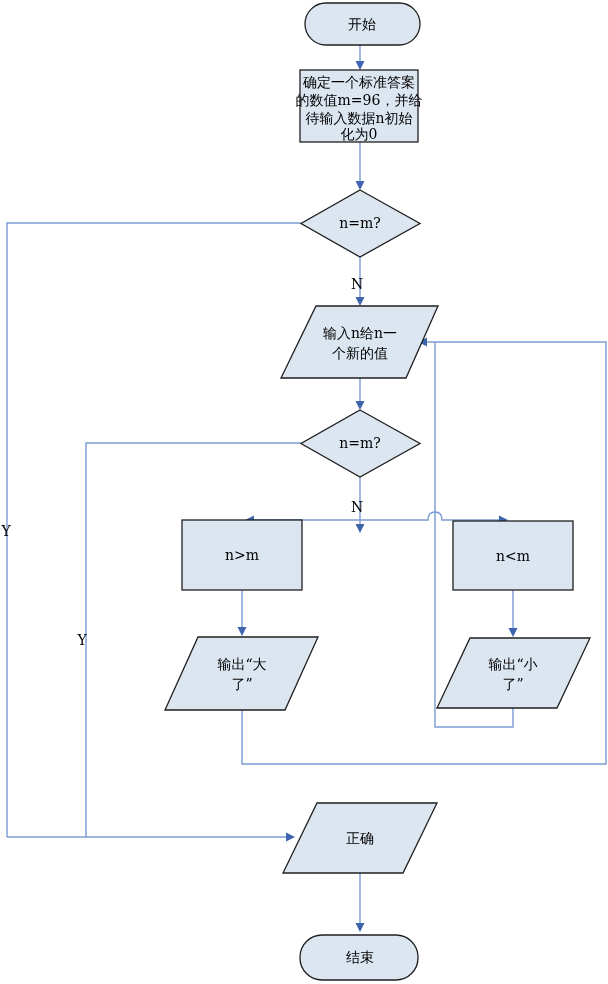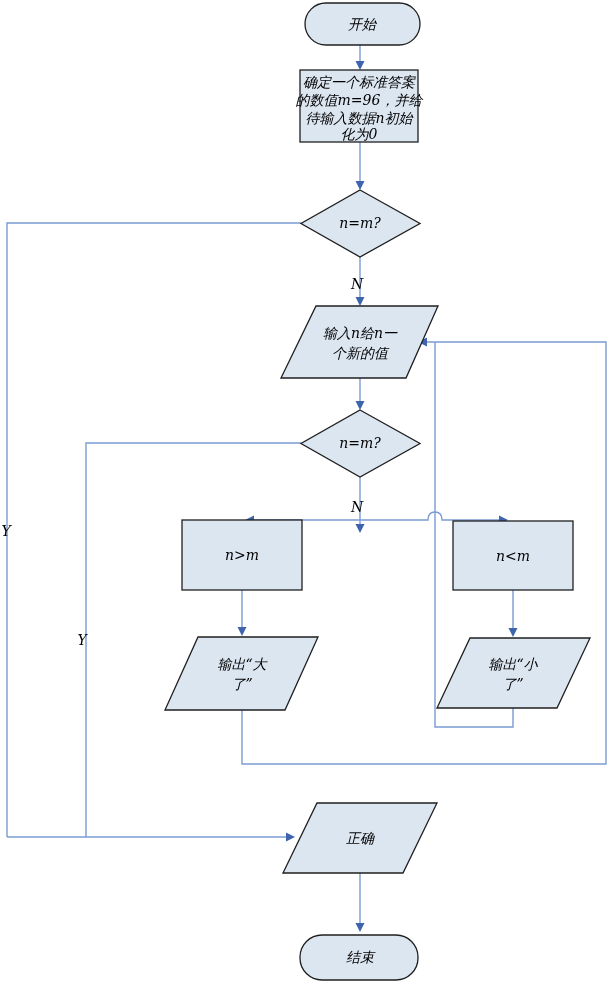--- a/index.html
+++ b/index.html
@@ -1,16 +1,16 @@
 <!DOCTYPE html>
 <html style="--shape-fill: #dce6f1; --shape-border: #1f1f1f; --line: #7a9cd4; --arrow: #3e64ae; --text: #000000;"><head>
 <meta charset="utf-8">
 <style>
   html,body{margin:0;padding:0;background:#ffffff;}
-  .canvas-wrap{width:608px;height:984px;position:relative;background:#ffffff;font-style:italic;}
+  .canvas-wrap{width:608px;height:984px;position:relative;background:#ffffff;}
   svg{display:block;font-family:"DejaVu Serif","Liberation Serif",serif;}
   .shape{fill:var(--shape-fill,#dce6f1);stroke:var(--shape-border,#1a1a1a);stroke-width:1.3;}
   .edge{fill:none;stroke:var(--line,#7a9cd4);stroke-width:1.4;}
   .arrow{fill:var(--arrow,#3e64ae);stroke:none;}
   text{fill:var(--text,#000000);font-size:14px;}
   .node-label{text-anchor:middle;}
   .branch-label{text-anchor:middle;font-size:14px;}
 </style>
 </head>
 <body>

